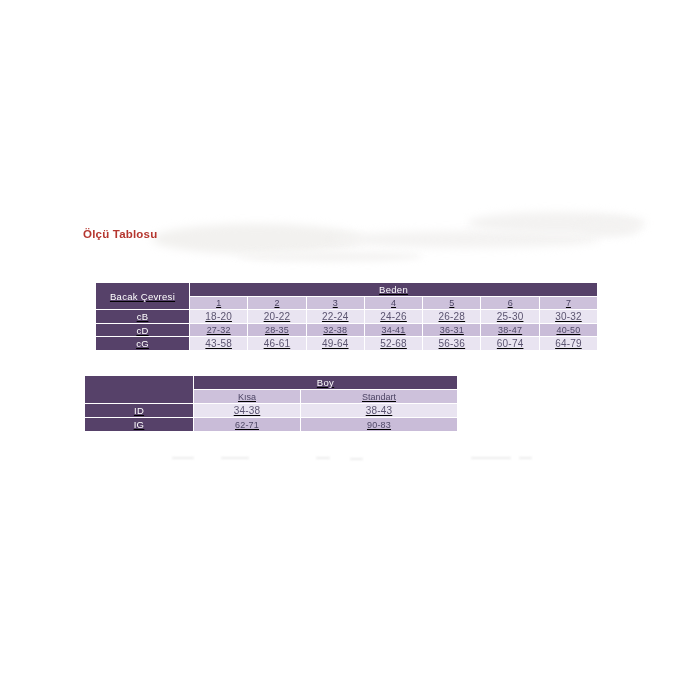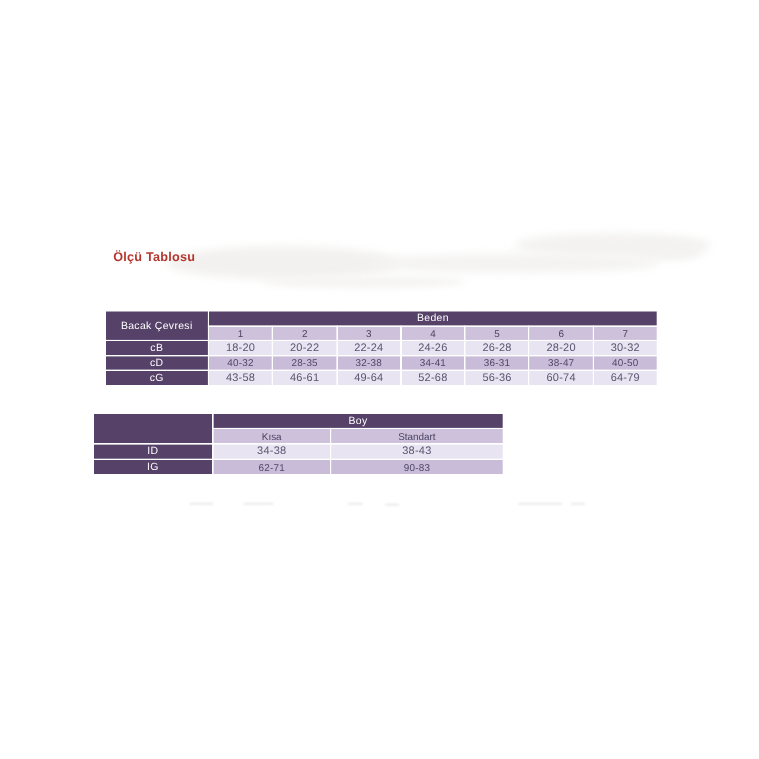--- a/index.html
+++ b/index.html
@@ -2,40 +2,40 @@
 <html style="--title-red: #b5362f; --header-dark: #564169; --subheader-light: #cdc1db; --row-light: #e9e4f1; --row-medium: #c9bcd8;"><head>
 <meta charset="utf-8">
 <style>
   html,body{margin:0;padding:0;}
   body{
     width:690px;height:690px;background:#ffffff;position:relative;overflow:hidden;
     font-family:"Liberation Sans","DejaVu Sans",sans-serif;
     -webkit-font-smoothing:antialiased;
   }
   .page-title{
-    position:absolute;left:103px;top:228px;
+    position:absolute;left:83px;top:228px;
     font-size:11.5px;font-weight:bold;letter-spacing:.2px;
     color:var(--title-red,#b5362f);
   }
   
   .wm{position:absolute;background:#f2f1ef;border-radius:50%;filter:blur(4px);pointer-events:none;}
   .wm1{left:152px;top:224px;width:210px;height:30px;}
   .wm2{left:330px;top:231px;width:270px;height:17px;background:#f4f3f2;}
   .wm3{left:468px;top:212px;width:178px;height:22px;background:#f3f2f1;}
   .wm4{left:238px;top:251px;width:185px;height:11px;background:#f5f4f3;filter:blur(3px);}
   .wm5{left:578px;top:221px;width:62px;height:15px;background:#f3f2f1;}
   .dash{position:absolute;background:#ececec;height:2px;filter:blur(1px);pointer-events:none;border-radius:2px;}
   .d1{left:172px;top:457px;width:22px;}
   .d2{left:221px;top:457px;width:28px;}
   .d3{left:316px;top:457px;width:14px;}
   .d4{left:350px;top:458px;width:13px;}
   .d5{left:471px;top:457px;width:40px;}
   .d6{left:519px;top:457px;width:13px;}
 
-  table{border-collapse:collapse;table-layout:fixed;position:absolute;}
+  table{border-collapse:collapse;table-layout:fixed;position:absolute;text-decoration:underline;}
   #size-table{left:95px;top:282px;width:502px;}
   #length-table{left:84px;top:375px;width:373px;}
   th,td{
     border:1.5px solid #ffffff;padding:0;margin:0;
     text-align:center;vertical-align:middle;
     font-weight:400;overflow:hidden;white-space:nowrap;
   }
   #size-table tr{height:13.6px;}
   #length-table tr{height:14px;}
   .dark{
@@ -99,26 +99,26 @@
       <th class="subhead">6</th>
       <th class="subhead">7</th>
     </tr>
     <tr>
       <td class="dark">cB</td>
       <td class="light">18-20</td>
       <td class="light">20-22</td>
       <td class="light">22-24</td>
       <td class="light">24-26</td>
       <td class="light">26-28</td>
-      <td class="light">28-20</td>
+      <td class="light">25-30</td>
       <td class="light">30-32</td>
     </tr>
     <tr>
       <td class="dark">cD</td>
-      <td class="medium">40-32</td>
+      <td class="medium">27-32</td>
       <td class="medium">28-35</td>
       <td class="medium">32-38</td>
       <td class="medium">34-41</td>
       <td class="medium">36-31</td>
       <td class="medium">38-47</td>
       <td class="medium">40-50</td>
     </tr>
     <tr>
       <td class="dark">cG</td>
       <td class="light">43-58</td>

